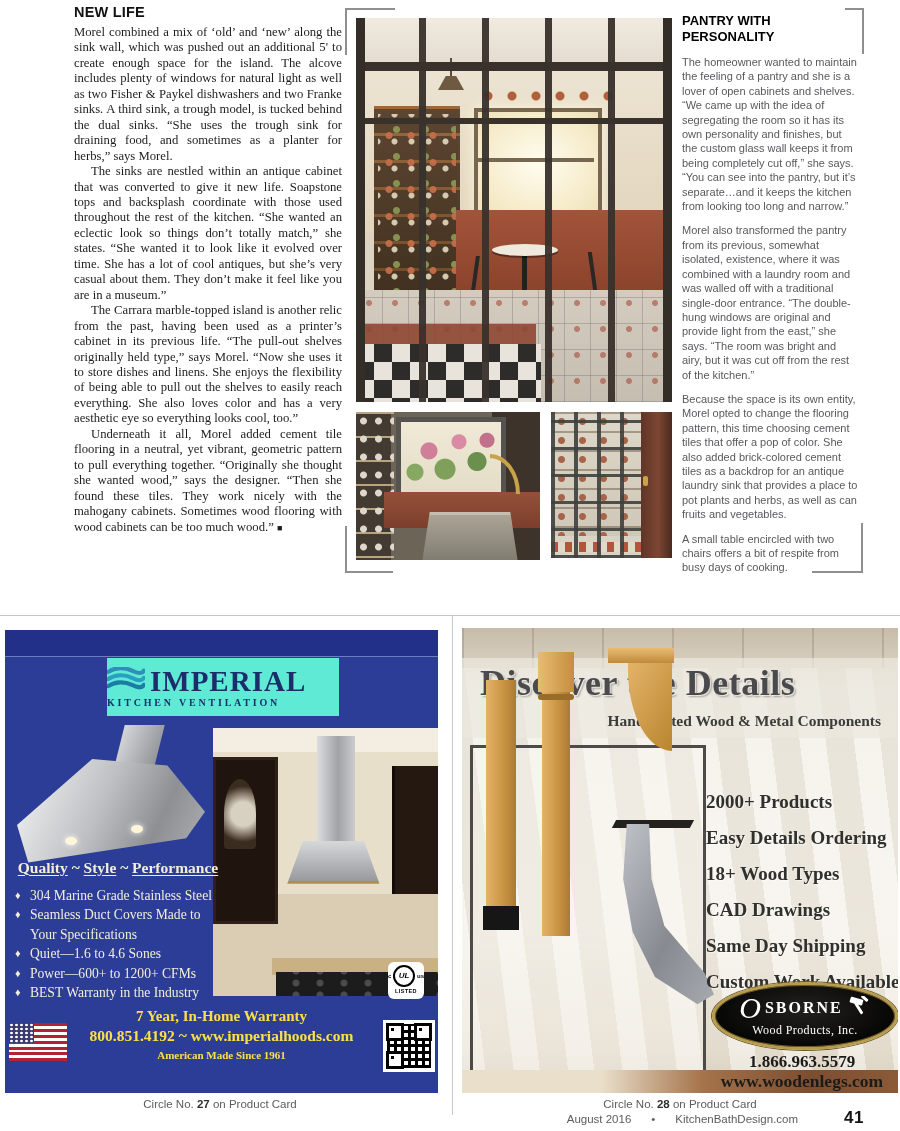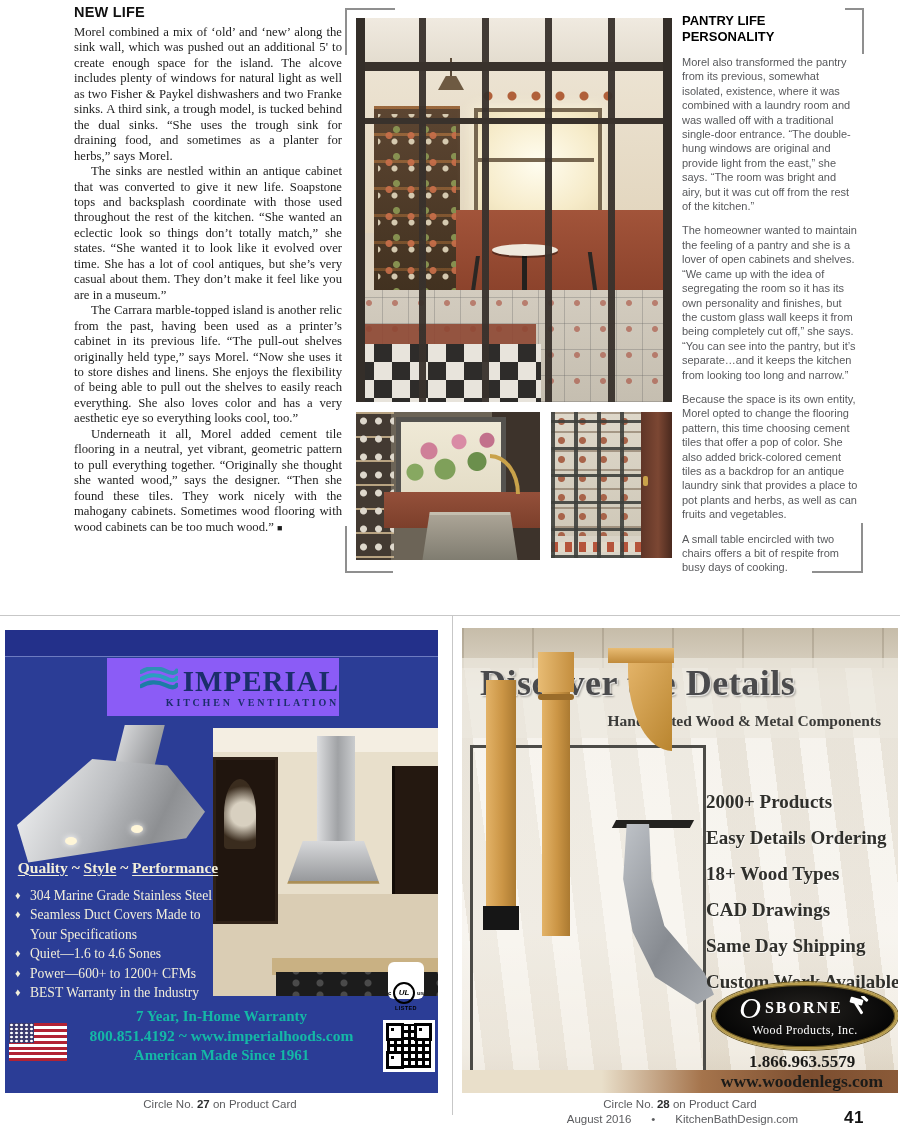--- a/index.html
+++ b/index.html
@@ -109,22 +109,22 @@
         background:repeating-linear-gradient(90deg,#b5543b 0 7px,#e0d8c8 7px 14px),linear-gradient(#d9d3c6,#d9d3c6);
         background-size:auto 10px,auto;background-repeat:repeat-x,repeat;background-position:0 6px,0 0;}
 
   
   .rule-h{position:absolute;left:0;top:615px;width:900px;height:1px;background:#c7c7c7;}
   .rule-v{position:absolute;left:452px;top:615px;width:1px;height:500px;background:#c7c7c7;}
 
   
   .imp-ad{position:absolute;left:5px;top:630px;width:433px;height:463px;background:#2b3d96;overflow:hidden;}
   .imp-topband{position:absolute;left:0;top:0;right:0;height:26px;background:#23308a;border-bottom:1px solid #6d7bc0;}
-  .imp-logo{position:absolute;left:102px;top:28px;width:232px;height:58px;background:#8b5cf6;
-            display:flex;flex-direction:column;align-items:flex-end;justify-content:center;}
+  .imp-logo{position:absolute;left:102px;top:28px;width:232px;height:58px;background:#5eead4;
+            display:flex;flex-direction:column;align-items:flex-start;justify-content:center;}
   .imp-logo-row{display:flex;align-items:center;gap:5px;}
   .imp-brand{font-family:"Liberation Serif",serif;font-weight:700;font-size:29px;line-height:29px;color:#1b2e6b;letter-spacing:1px;}
   .imp-brand-sub{font-family:"Liberation Serif",serif;font-weight:700;font-size:10px;letter-spacing:2.8px;color:#1b2e6b;margin-top:1px;}
 
   .imp-hood{position:absolute;left:8px;top:95px;width:200px;height:148px;}
   .hood-duct{position:absolute;left:104px;top:0;width:40px;height:62px;transform:skewX(-14deg);
              background:linear-gradient(100deg,#d5d6d8,#8d8f92);}
   .hood-canopy{position:absolute;left:4px;top:34px;width:188px;height:110px;
       clip-path:polygon(40% 0,80% 6%,100% 48%,90% 72%,6% 94%,0 60%);
       background:linear-gradient(115deg,#ecedee 8%,#bcbec1 45%,#8d8f92 72%,#b2b4b7);}
@@ -151,31 +151,31 @@
   .imp-tagline{position:absolute;left:6px;top:229px;width:214px;text-align:center;
       font-family:"Liberation Serif",serif;font-weight:700;font-size:15.5px;color:#f2eeda;}
   .imp-tagline u{text-underline-offset:2px;}
   .imp-bullets{position:absolute;left:10px;top:256px;width:214px;
       font-family:"Liberation Serif",serif;font-size:13.6px;line-height:19.4px;color:#f2eeda;}
   .imp-li{position:relative;padding-left:15px;}
   .imp-li .dia{position:absolute;left:0;top:0;font-size:11px;}
 
   .imp-ul{position:absolute;left:383px;top:332px;width:36px;height:37px;background:#ffffff;border-radius:6px;
       text-align:center;color:#000;}
-  .ul-row{display:flex;align-items:center;justify-content:space-between;gap:1px;margin-top:20px;}
+  .ul-row{display:flex;align-items:center;justify-content:space-between;gap:1px;margin-top:3px;}
   .ul-side{font-size:6px;font-weight:700;}
   .ul-circle{width:18px;height:18px;border:2px solid #000;border-radius:50%;font-weight:800;font-style:italic;
       font-size:8px;line-height:17px;}
   .ul-listed{font-size:5.5px;font-weight:800;letter-spacing:.4px;margin-top:1px;}
 
-  .imp-warranty{position:absolute;left:0;right:0;top:377px;text-align:center;color:#14b8a6;
+  .imp-warranty{position:absolute;left:0;right:0;top:377px;text-align:center;color:#fde047;
       font-family:"Liberation Serif",serif;font-weight:700;}
   .imp-w1{font-size:15px;line-height:19px;}
   .imp-w2{font-size:15.5px;line-height:20px;}
-  .imp-w3{font-size:15px;line-height:19px;}
+  .imp-w3{font-size:11px;line-height:19px;}
 
   .imp-flag{position:absolute;left:4px;top:393px;width:58px;height:38px;
       background:repeating-linear-gradient(180deg,#b22234 0 3px,#ffffff 3px 5.9px);}
   .flag-canton{position:absolute;left:0;top:0;width:25px;height:20px;background:#3a3a6e;
       background-image:radial-gradient(circle,#fff 1px,transparent 1.6px);background-size:5px 4px;}
 
   .imp-qr{position:absolute;left:378px;top:390px;width:52px;height:52px;background:#fff;padding:0;}
   .qr-inner{position:absolute;left:4px;top:4px;width:44px;height:44px;
       background:repeating-linear-gradient(90deg,#000 0 3px,transparent 3px 7px),
                  repeating-linear-gradient(0deg,#000 0 3px,#fff 3px 7px);}
@@ -249,23 +249,23 @@
 
   <div class="col-left">
     <h2>NEW LIFE</h2>
     <p>Morel combined a mix of ‘old’ and ‘new’ along the sink wall, which was pushed out an additional 5' to create enough space for the island. The alcove includes plenty of windows for natural light as well as two Fisher &amp; Paykel dishwashers and two Franke sinks. A third sink, a trough model, is tucked behind the dual sinks. “She uses the trough sink for draining food, and sometimes as a planter for herbs,” says Morel.</p>
     <p class="indent">The sinks are nestled within an antique cabinet that was converted to give it new life. Soapstone tops and backsplash coordinate with those used throughout the rest of the kitchen. “She wanted an eclectic look so things don’t totally match,” she states. “She wanted it to look like it evolved over time. She has a lot of cool antiques, but she’s very casual about them. They don’t make it feel like you are in a museum.”</p>
     <p class="indent">The Carrara marble-topped island is another relic from the past, having been used as a printer’s cabinet in its previous life. “The pull-out shelves originally held type,” says Morel. “Now she uses it to store dishes and linens. She enjoys the flexibility of being able to pull out the shelves to easily reach everything. She also loves color and has a very aesthetic eye so everything looks cool, too.”</p>
     <p class="indent"><span>Underneath it all, Morel added cement tile flooring in a neutral, yet vibrant, geometric pattern to pull everything together. “Originally she thought she wanted wood,” says the designer. “Then she found these tiles. They work nicely with the mahogany cabinets. Sometimes wood flooring with wood cabinets can be too much wood.”</span> <span class="endmark">■</span></p>
   </div>
 
   <div class="col-right">
-    <h2>PANTRY LIFE PERSONALITY</h2>
+    <h2>PANTRY WITH PERSONALITY</h2>
+    <p>The homeowner wanted to maintain the feeling of a pantry and she is a lover of open cabinets and shelves. “We came up with the idea of segregating the room so it has its own personality and finishes, but the custom glass wall keeps it from being completely cut off,” she says. “You can see into the pantry, but it’s separate…and it keeps the kitchen from looking too long and narrow.”</p>
     <p>Morel also transformed the pantry from its previous, somewhat isolated, existence, where it was combined with a laundry room and was walled off with a traditional single-door entrance. “The double-hung windows are original and provide light from the east,” she says. “The room was bright and airy, but it was cut off from the rest of the kitchen.”</p>
-    <p>The homeowner wanted to maintain the feeling of a pantry and she is a lover of open cabinets and shelves. “We came up with the idea of segregating the room so it has its own personality and finishes, but the custom glass wall keeps it from being completely cut off,” she says. “You can see into the pantry, but it’s separate…and it keeps the kitchen from looking too long and narrow.”</p>
     <p>Because the space is its own entity, Morel opted to change the flooring pattern, this time choosing cement tiles that offer a pop of color. She also added brick-colored cement tiles as a backdrop for an antique laundry sink that provides a place to pot plants and herbs, as well as can fruits and vegetables.</p>
     <p>A small table encircled with two chairs offers a bit of respite from busy days of cooking.</p>
   </div>
 
   <div class="bk bk-tl"></div>
   <div class="bk bk-tr"></div>
   <div class="bk bk-bl"></div>
   <div class="bk bk-br"></div>
 
   <div class="photo photo-main">

